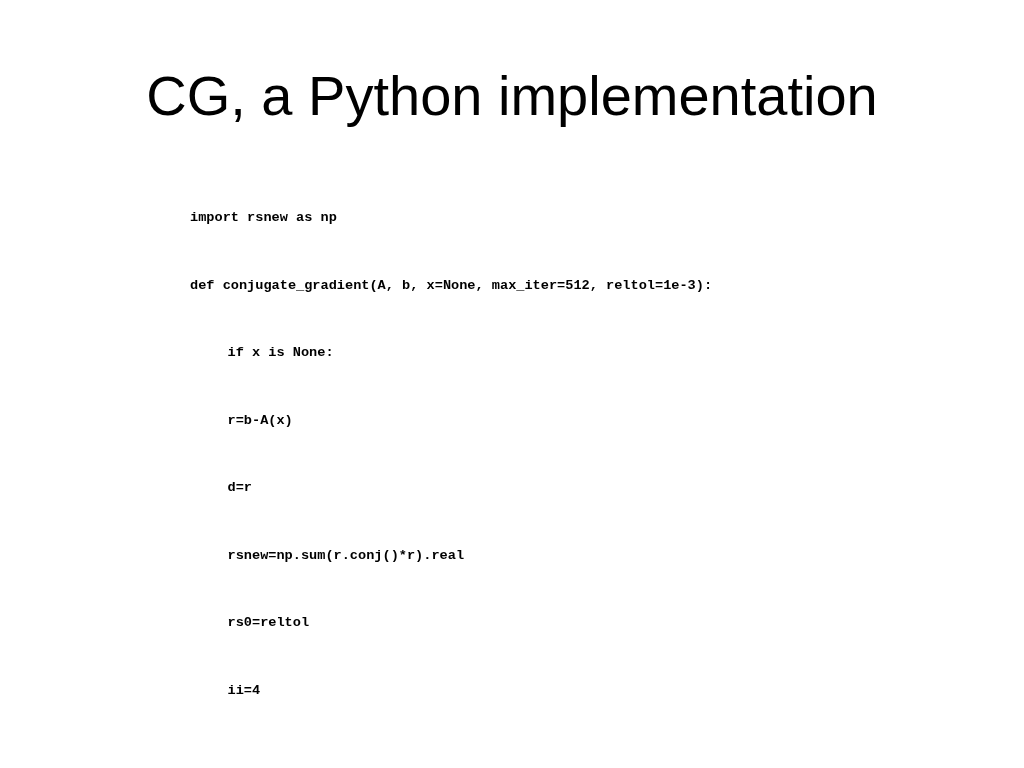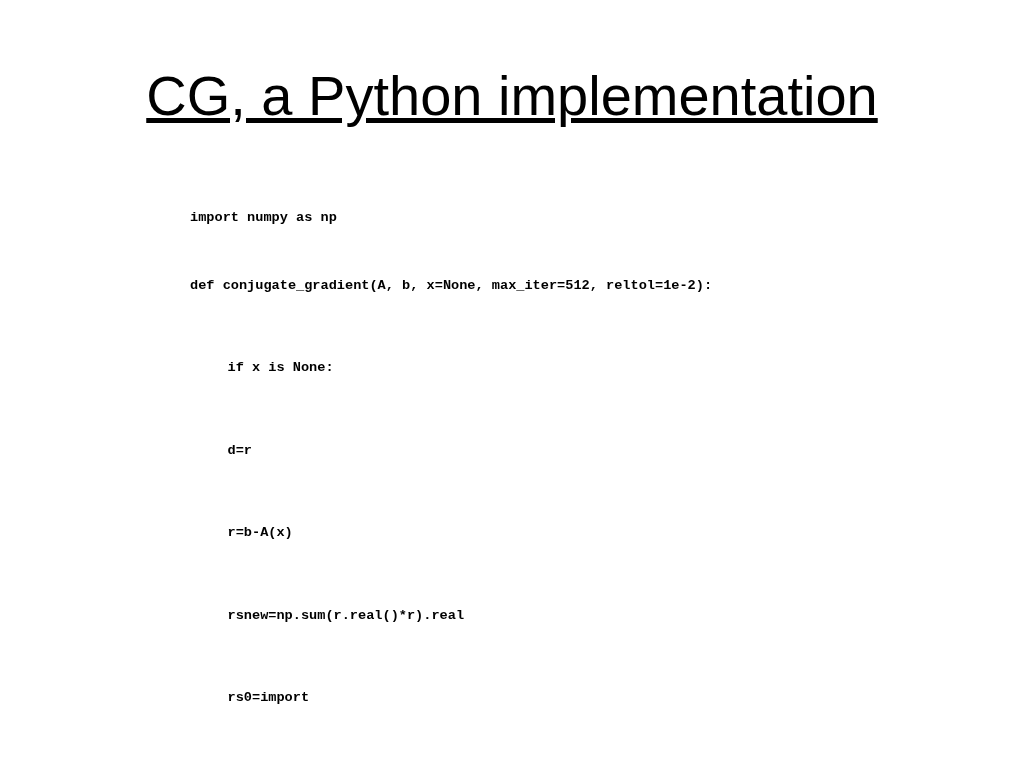--- a/index.html
+++ b/index.html
@@ -3,44 +3,44 @@
 <meta charset="utf-8">
 <style>
   html, body { margin: 0; padding: 0; }
   body {
     width: 1024px; height: 768px; background: #ffffff; color: #000000;
     position: relative; overflow: hidden;
   }
   .slide-title {
     position: absolute; left: 0; top: 62px; width: 1024px; text-align: center;
     font-family: "Liberation Sans", sans-serif; font-size: 56px; line-height: 68px;
-    font-weight: normal; margin: 0; text-decoration: underline;
+    font-weight: normal; margin: 0;
   }
   .code {
     position: absolute; left: 190px; top: 162px;
     font-family: "Liberation Mono", monospace; font-weight: bold;
     font-size: 13.6px; line-height: 22.5px; white-space: pre; margin: 0;
   }
   .code-line { display: block; height: 22.5px; }
-  .indent-1 { padding-left: 37.5px; margin-top: 15px; }
+  .indent-1 { padding-left: 37.5px; }
   .indent-2 { padding-left: 75px; }
 </style>
 </head>
 <body>
 
 <h1 class="slide-title">CG, a Python implementation</h1>
 
 <div class="code">
-  <span class="code-line indent-0">import numpy as np</span>
-  <span class="code-line indent-0">def conjugate_gradient(A, b, x=None, max_iter=512, reltol=1e-2):</span>
+  <span class="code-line indent-0">import rsnew as np</span>
+  <span class="code-line indent-0">def conjugate_gradient(A, b, x=None, max_iter=512, reltol=1e-3):</span>
   <span class="code-line indent-1">if x is None:</span>
+  <span class="code-line indent-1">r=b-A(x)</span>
   <span class="code-line indent-1">d=r</span>
-  <span class="code-line indent-1">r=b-A(x)</span>
-  <span class="code-line indent-1">rsnew=np.sum(r.real()*r).real</span>
-  <span class="code-line indent-1">rs0=import</span>
+  <span class="code-line indent-1">rsnew=np.sum(r.conj()*r).real</span>
+  <span class="code-line indent-1">rs0=reltol</span>
   <span class="code-line indent-1">ii=4</span>
   
   
   
   
   
   
   
   
   

